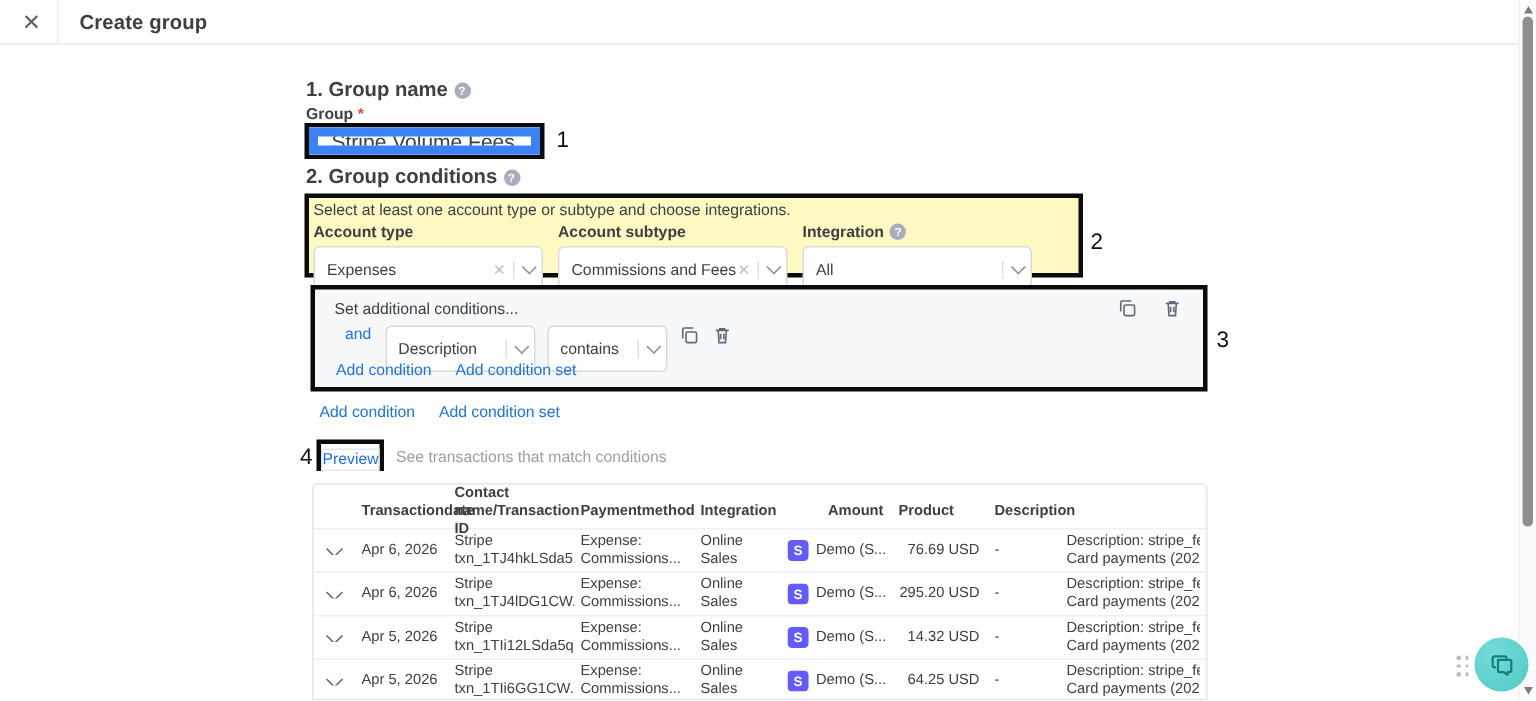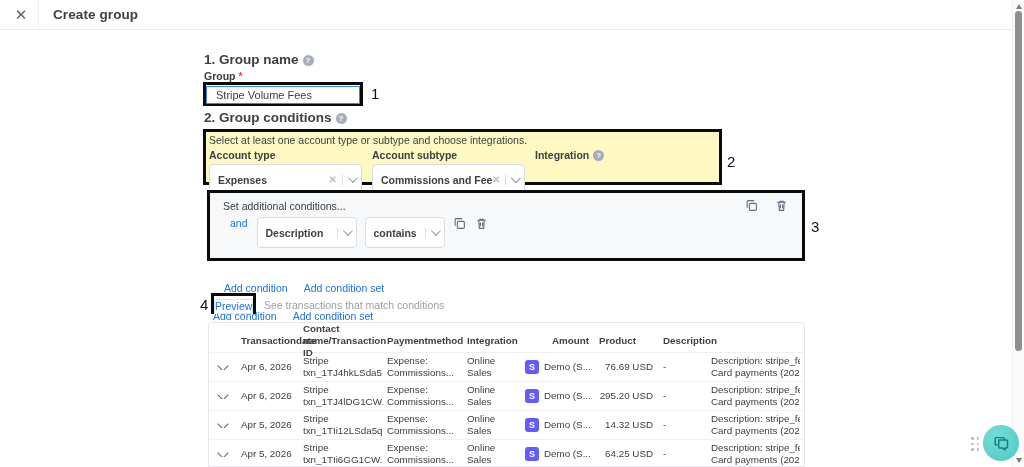--- a/index.html
+++ b/index.html
@@ -31,42 +31,42 @@
   .sb-thumb { position:absolute; left:2px; top:11px; width:7px; height:340px;
               background:#8f8f8f; border-radius:4px; }
 
   
   .info-icon { display:inline-block; width:11px; height:11px; border-radius:50%;
                background:#a8aeb9; color:#fff; font-size:8px; font-weight:bold;
                text-align:center; line-height:11px; vertical-align:1px; margin-left:4px; }
   .section-heading { font-size:13.5px; font-weight:600; color:#3c4043; }
   .field-label { font-size:10.5px; font-weight:bold; color:#3c4043; }
   .req { color:#e5483d; }
-  .link { color:#1a73e8; font-size:10.5px; cursor:pointer; text-decoration:none;margin-top:41px; }
+  .link { color:#1a73e8; font-size:10.5px; cursor:pointer; text-decoration:none; }
   .ann-box { border:3px solid #0b0b0b; }
   .ann-num { font-size:15px; font-weight:500; color:#111; }
 
   .select { display:flex; align-items:center; background:#fff;
             border:1px solid #d7dbe0; border-radius:4px; height:31px;
-            padding:0 6px 0 8px; font-size:10.5px; color:#3c4043; cursor:pointer;font-weight:bold; }
+            padding:0 6px 0 8px; font-size:10.5px; color:#3c4043; cursor:pointer; }
   .select .val { flex:1 1 auto; white-space:nowrap; overflow:hidden; }
   .clear-x { color:#b7bdc7; font-size:10px; margin-right:5px; cursor:pointer; }
   .sel-div { width:1px; height:12px; background:#dde1e6; margin-right:5px; }
   .chev { width:7px; height:7px; border-right:1.5px solid #8b93a1;
           border-bottom:1.5px solid #8b93a1; transform:rotate(45deg) translateY(-2px); }
   .tin { border:1px solid #d7dbe0; border-radius:4px; height:22px; background:#fff;
          font-size:10.5px; color:#3c4043; padding:0 8px; font-family:inherit; width:100%; }
   .icon-btn { background:none; border:none; cursor:pointer; padding:0; line-height:0; }
 
   
   .s1-heading { position:absolute; left:204px; top:52px; }
   .s1-label   { position:absolute; left:204px; top:70px; }
   .s1-annbox  { position:absolute; left:203px; top:82px; width:160px; height:24px; }
-  .s1-annbox input { width:100%; height:100%; border:1px solid #3b82f6; border-radius:0;
-                     font-size:11px; padding:0 9px; font-family:inherit; color:#3c4043; }
+  .s1-annbox input { width:100%; height:100%; border:6px solid #3b82f6; border-radius:0;
+                     font-size:14px; padding:0 9px; font-family:inherit; color:#3c4043; }
   .s1-num { position:absolute; left:371px; top:85px; }
 
   
   .s2-heading { position:absolute; left:204px; top:110px; }
   .s2-annbox { position:absolute; left:203px; top:129px; width:519px; height:56px;
                background:#fef9c3; }
   .s2-helper { position:absolute; left:3px; top:2px; font-size:10.5px; color:#3c4043; }
   .fld { position:absolute; top:17px; width:153px; }
   .fld .select { margin-top:3px; }
   .fld1 { left:3px; } .fld2 { left:166px; } .fld3 { left:329px; }
@@ -173,20 +173,25 @@
       <div class="select">
         <span class="val">Commissions and Fees</span>
         <span class="clear-x">✕</span>
         <span class="sel-div"></span>
         <span class="chev"></span>
       </div>
     </div>
 
     <div class="fld fld3">
       <div class="field-label"><span>Integration</span><span class="info-icon">?</span></div>
+      <div class="select">
+        <span class="val">All</span>
+        <span class="sel-div"></span>
+        <span class="chev"></span>
+      </div>
     </div>
   </div>
   <div class="s2-num ann-num">2</div>
 
   <div class="s3-annbox ann-box">
     <div class="set-ph">Set additional conditions...</div>
 
     <div class="set-icons">
       <button class="icon-btn">
         <svg width="13" height="13" viewBox="0 0 24 24" fill="none" stroke="#5f6b7a" stroke-width="2">

